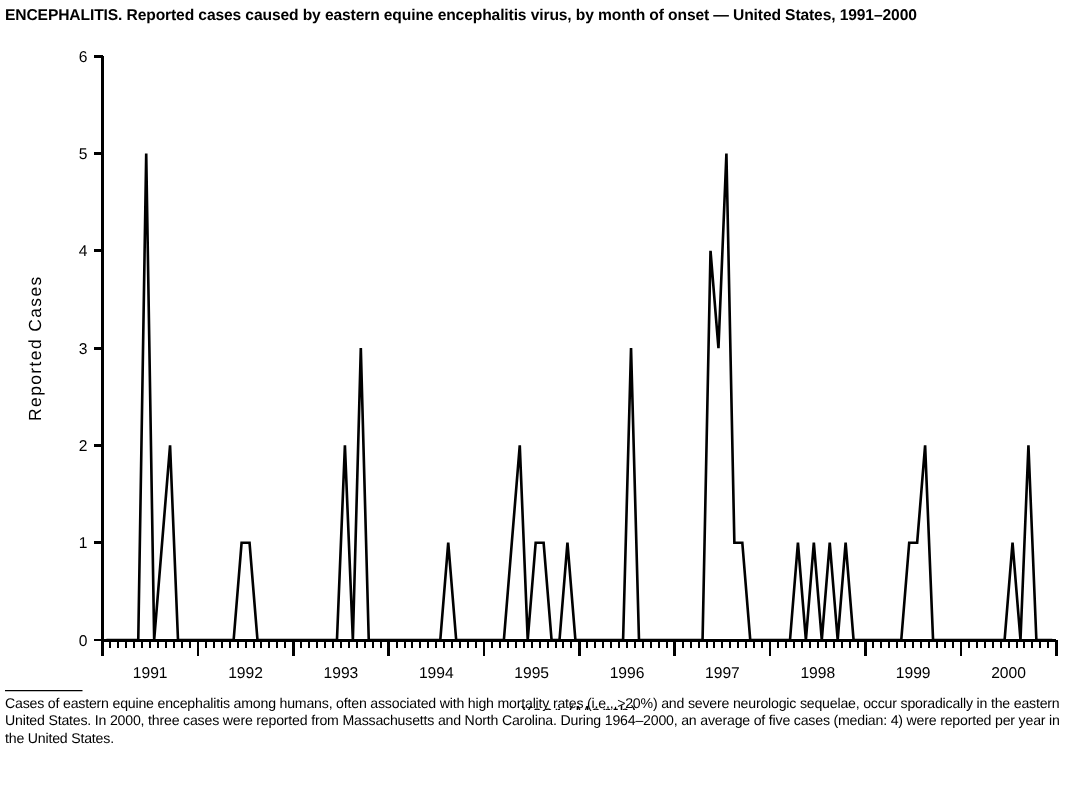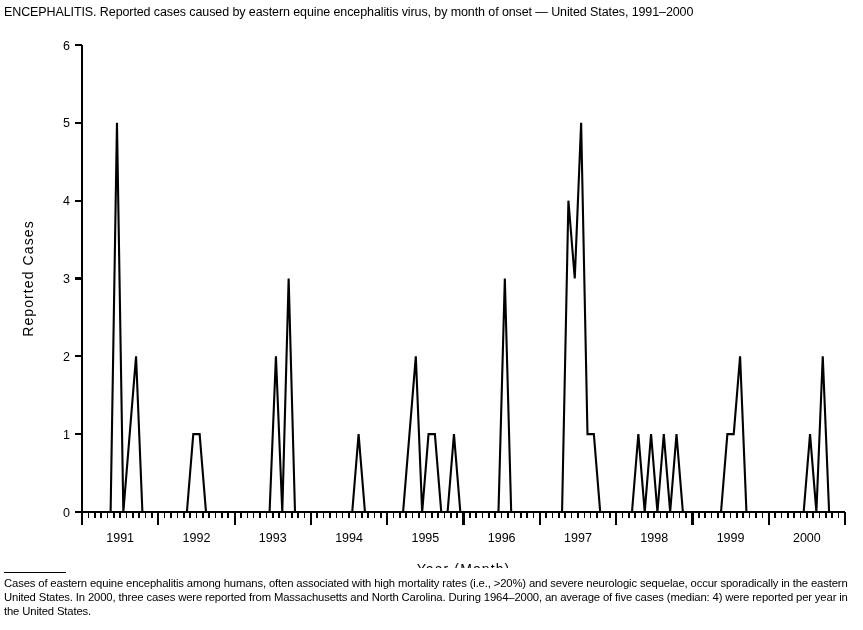--- a/index.html
+++ b/index.html
@@ -15,21 +15,21 @@
     overflow: hidden;
     position: relative;
   }
 
   #figure-title {
     position: absolute;
     left: 4px;
     top: 5px;
     width: 855px;
     font-size: 12.5px;
-    font-weight: normal;
+    font-weight: bold;
     letter-spacing: -0.1px;
     white-space: nowrap;
   }
 
   #chart-area {
     position: absolute;
     left: 0;
     top: 28px;
     width: 863px;
     height: 540px;
@@ -83,21 +83,21 @@
     font-family: "Liberation Sans", sans-serif;
     font-size: 14px;
     fill: #000000;
     text-anchor: middle;
     letter-spacing: 1.1px;
   }
 
   #footnote-block {
     position: absolute;
     left: 4px;
-    top: 572px;
+    top: 552px;
     width: 852px;
   }
   #footnote-rule {
     width: 62px;
     height: 0;
     border-top: 1.6px solid #000000;
     margin: 0 0 3px 0;
   }
   .footnote-text {
     font-size: 11.3px;

